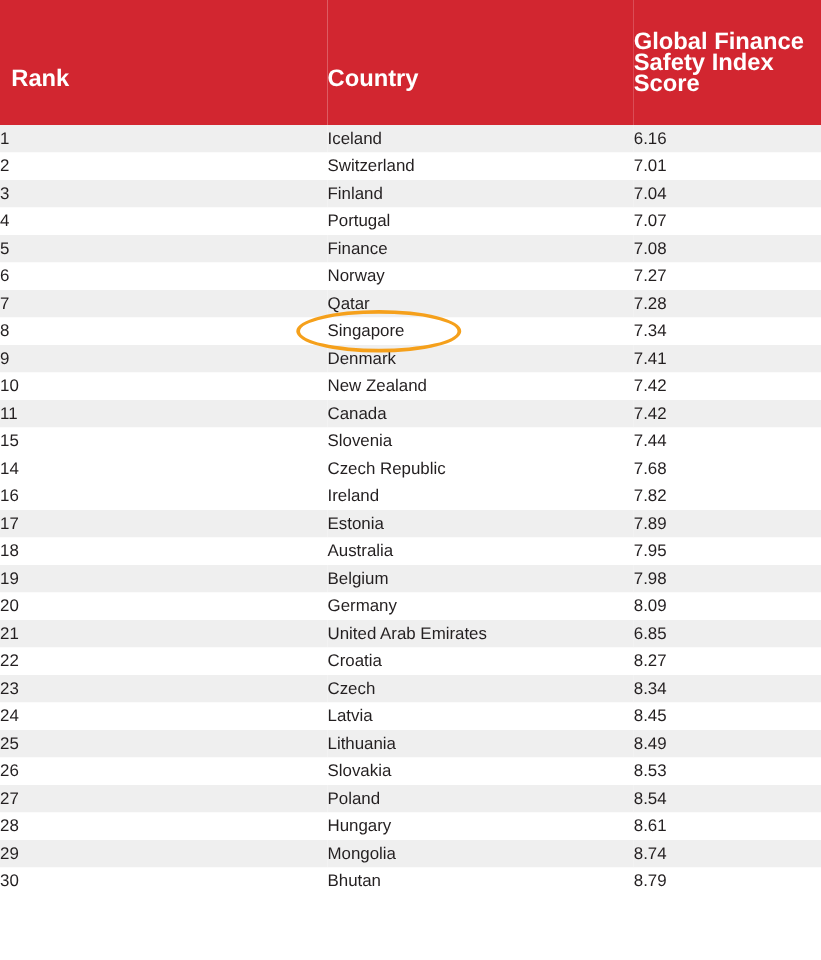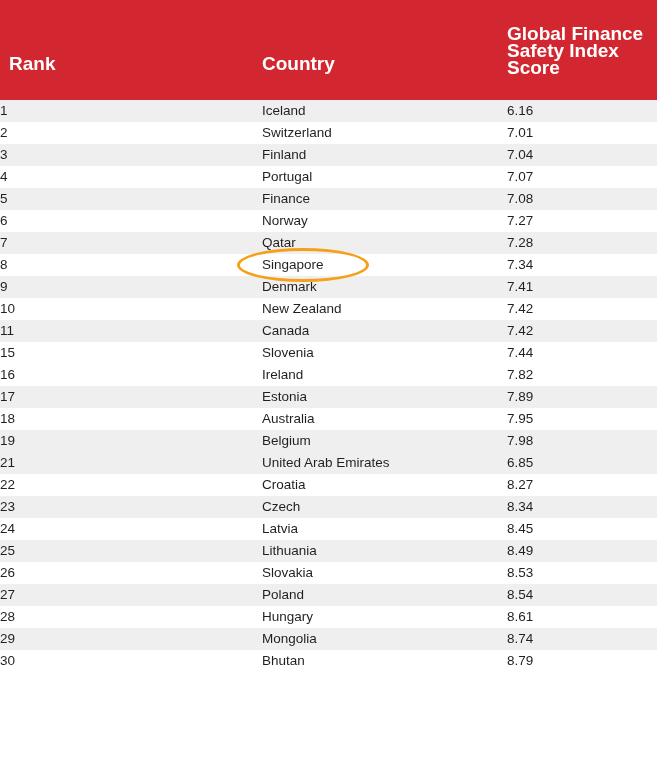--- a/index.html
+++ b/index.html
@@ -146,38 +146,48 @@
           <td class="c-rank">11</td>
           <td class="c-country">Canada</td>
           <td class="c-score">7.42</td>
         </tr>
         <tr class="even">
           <td class="c-rank">15</td>
           <td class="c-country">Slovenia</td>
           <td class="c-score">7.44</td>
         </tr>
         <tr class="even">
+          <td class="c-rank">14</td>
+          <td class="c-country">Czech Republic</td>
+          <td class="c-score">7.68</td>
+        </tr>
+        <tr class="even">
           <td class="c-rank">16</td>
           <td class="c-country">Ireland</td>
           <td class="c-score">7.82</td>
         </tr>
         <tr class="odd">
           <td class="c-rank">17</td>
           <td class="c-country">Estonia</td>
           <td class="c-score">7.89</td>
         </tr>
         <tr class="even">
           <td class="c-rank">18</td>
           <td class="c-country">Australia</td>
           <td class="c-score">7.95</td>
         </tr>
         <tr class="odd">
           <td class="c-rank">19</td>
           <td class="c-country">Belgium</td>
           <td class="c-score">7.98</td>
+        </tr>
+        <tr class="even">
+          <td class="c-rank">20</td>
+          <td class="c-country">Germany</td>
+          <td class="c-score">8.09</td>
         </tr>
         <tr class="odd">
           <td class="c-rank">21</td>
           <td class="c-country">United Arab Emirates</td>
           <td class="c-score">6.85</td>
         </tr>
         <tr class="even">
           <td class="c-rank">22</td>
           <td class="c-country">Croatia</td>
           <td class="c-score">8.27</td>

